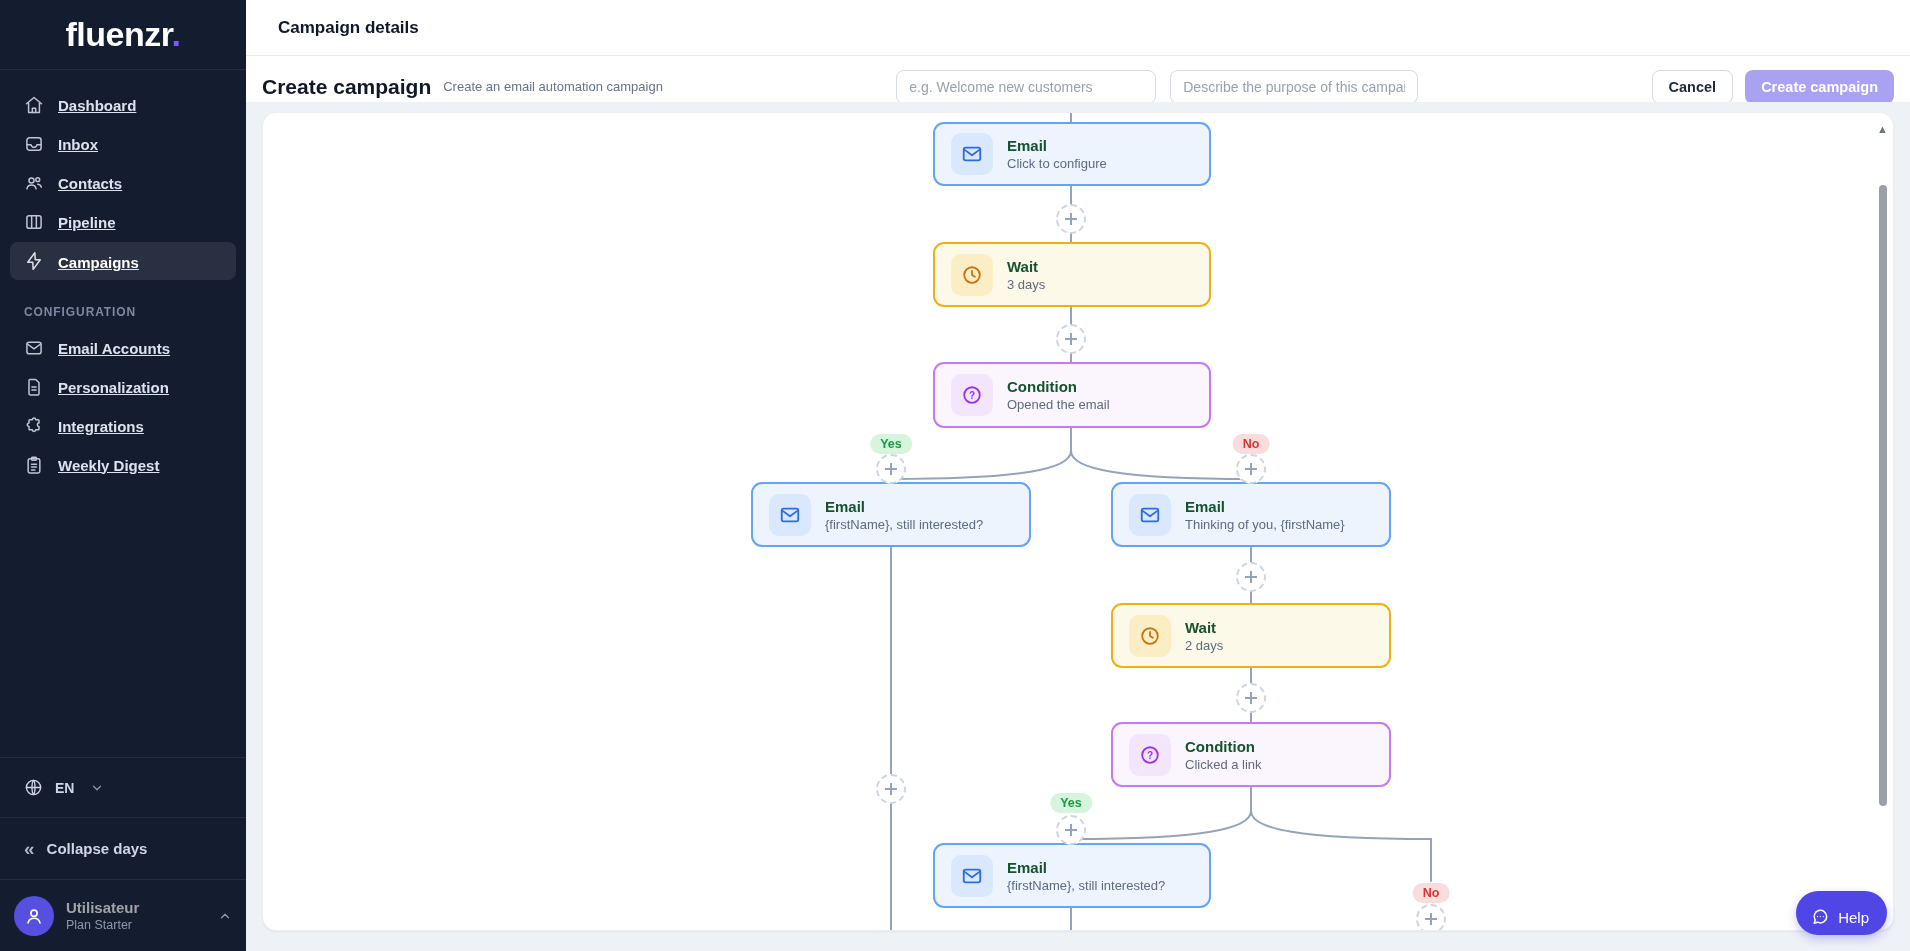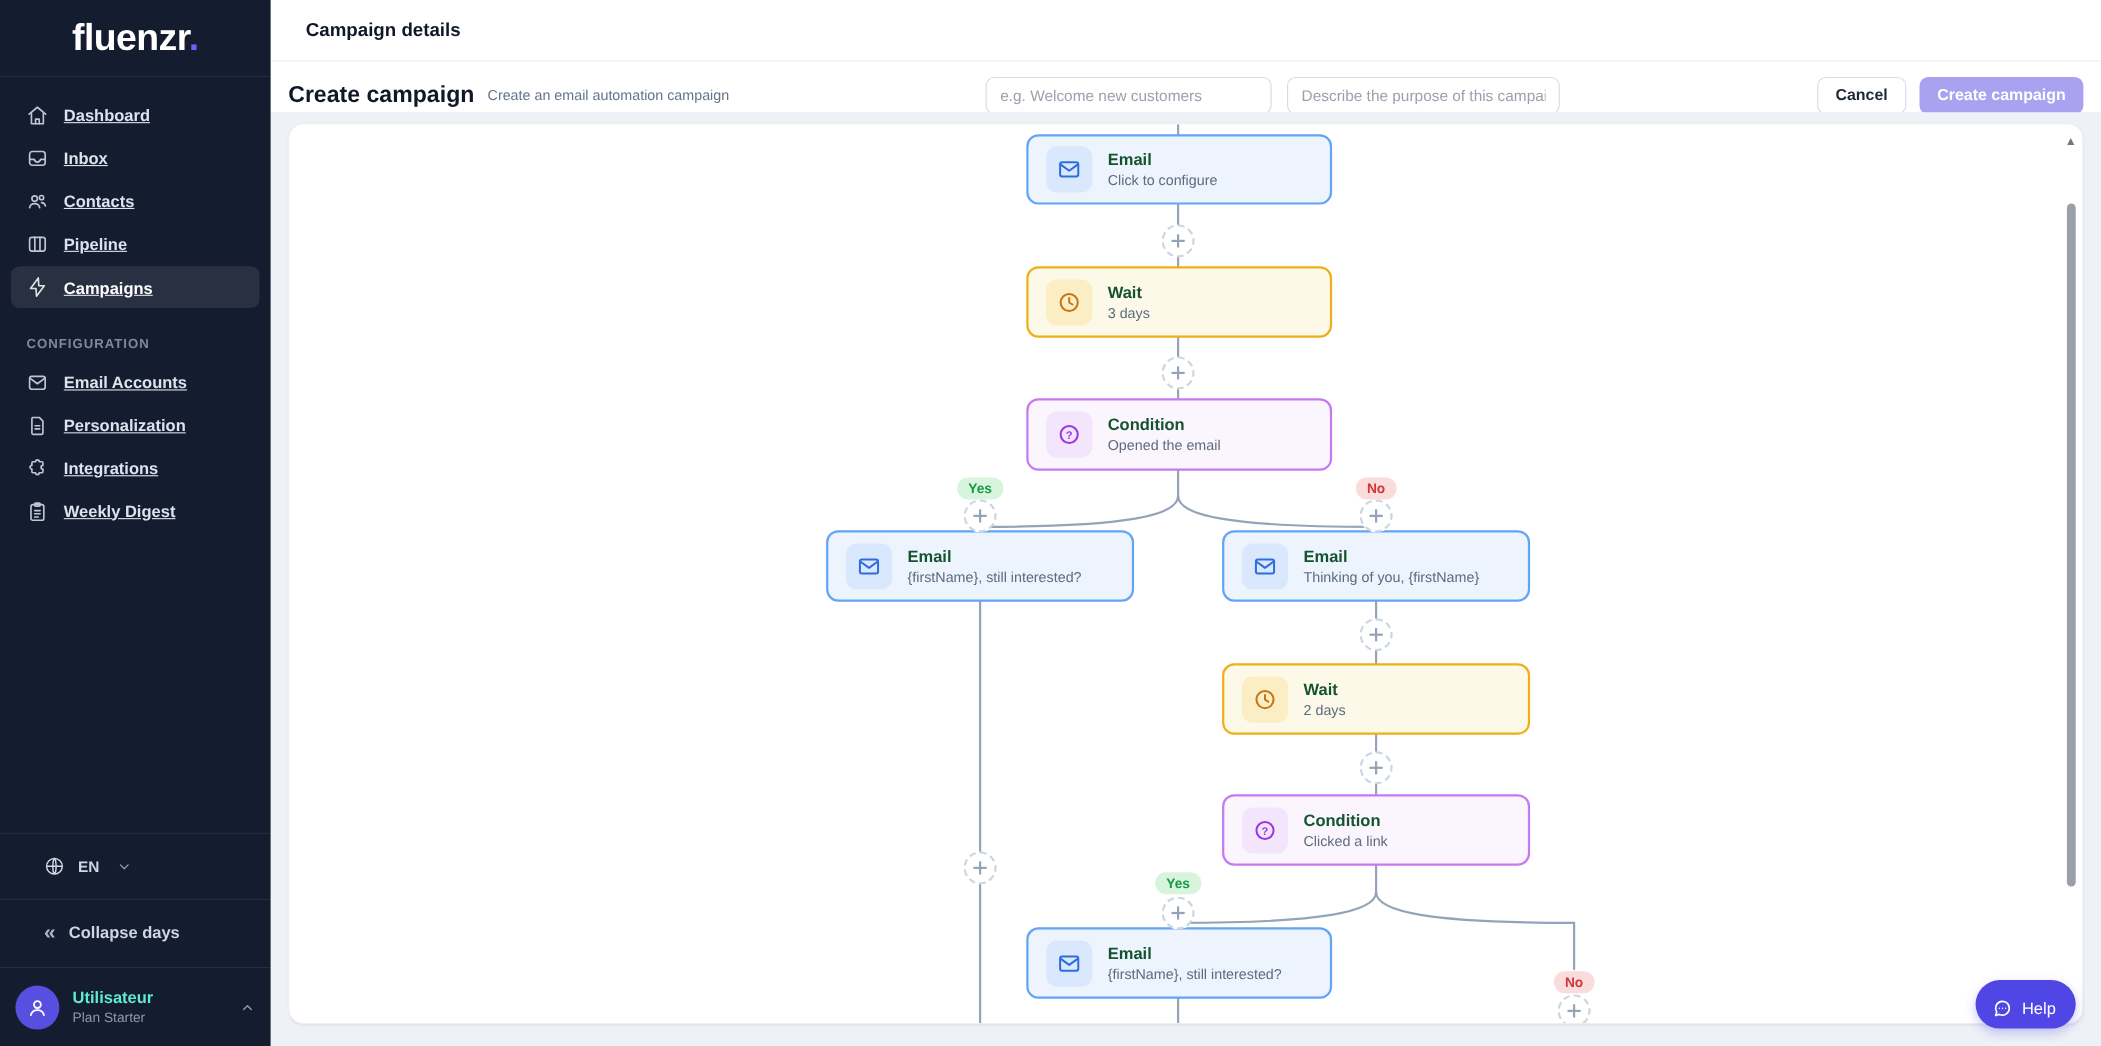--- a/index.html
+++ b/index.html
@@ -14,29 +14,29 @@
   .logo { font-size:34px; font-weight:bold; color:#fff; letter-spacing:-.5px; }
   .logo .dot { color:#7a5af8; }
   .nav { padding:16px 10px 0;text-decoration:underline; }
   .nav-item { display:flex; align-items:center; gap:14px; padding:9px 14px; margin-bottom:1px;
     border-radius:8px; font-size:15px; font-weight:600; color:#dde3ee; cursor:pointer; }
   .nav-item svg { flex:0 0 auto; opacity:.85; }
   .nav-item.active { background:rgba(255,255,255,.09); color:#fff;align-items:flex-end; }
   .section-label { padding:24px 24px 10px; font-size:12px; font-weight:bold;
     letter-spacing:.9px; color:#7e88a0; }
   .sidebar-bottom { margin-top:auto; }
-  .side-row { display:flex; align-items:center; gap:12px; padding:0 40px;
+  .side-row { display:flex; align-items:center; gap:12px; padding:0 24px;
     border-top:1px solid rgba(255,255,255,.08); font-size:14px; font-weight:600; color:#cfd6e4; cursor:pointer; }
   .lang-row { height:60px; }
   .collapse-row { height:62px; font-size:15px; }
   .user-row { height:72px; padding:0 14px; cursor:pointer; }
   .avatar { width:40px; height:40px; border-radius:50%; background:#564fe0;
     display:flex; align-items:center; justify-content:center; flex:0 0 auto; }
   .user-meta { display:flex; flex-direction:column; gap:2px; }
-  .user-name { font-size:15px; font-weight:bold; color:#5eead4; }
+  .user-name { font-size:15px; font-weight:bold; color:#a3a3a3; }
   .user-plan { font-size:12.5px; font-weight:normal; color:#8d97ad; }
   .chev-right { margin-left:auto; color:#8d97ad; display:flex; }
   .guillemet { font-size:19px; color:#aeb7c8; line-height:1; }
 
   
   .main { position:absolute; left:246px; top:0; right:0; bottom:0; }
   .bar1 { height:56px; background:#fff; border-bottom:1px solid #e7eaf0;
     display:flex; align-items:center; padding:0 32px; }
   .bar1-title { font-size:17px; font-weight:bold; color:#101828; }
   .bar2 { height:62px; background:#fff; border-bottom:1px solid #e7eaf0;

